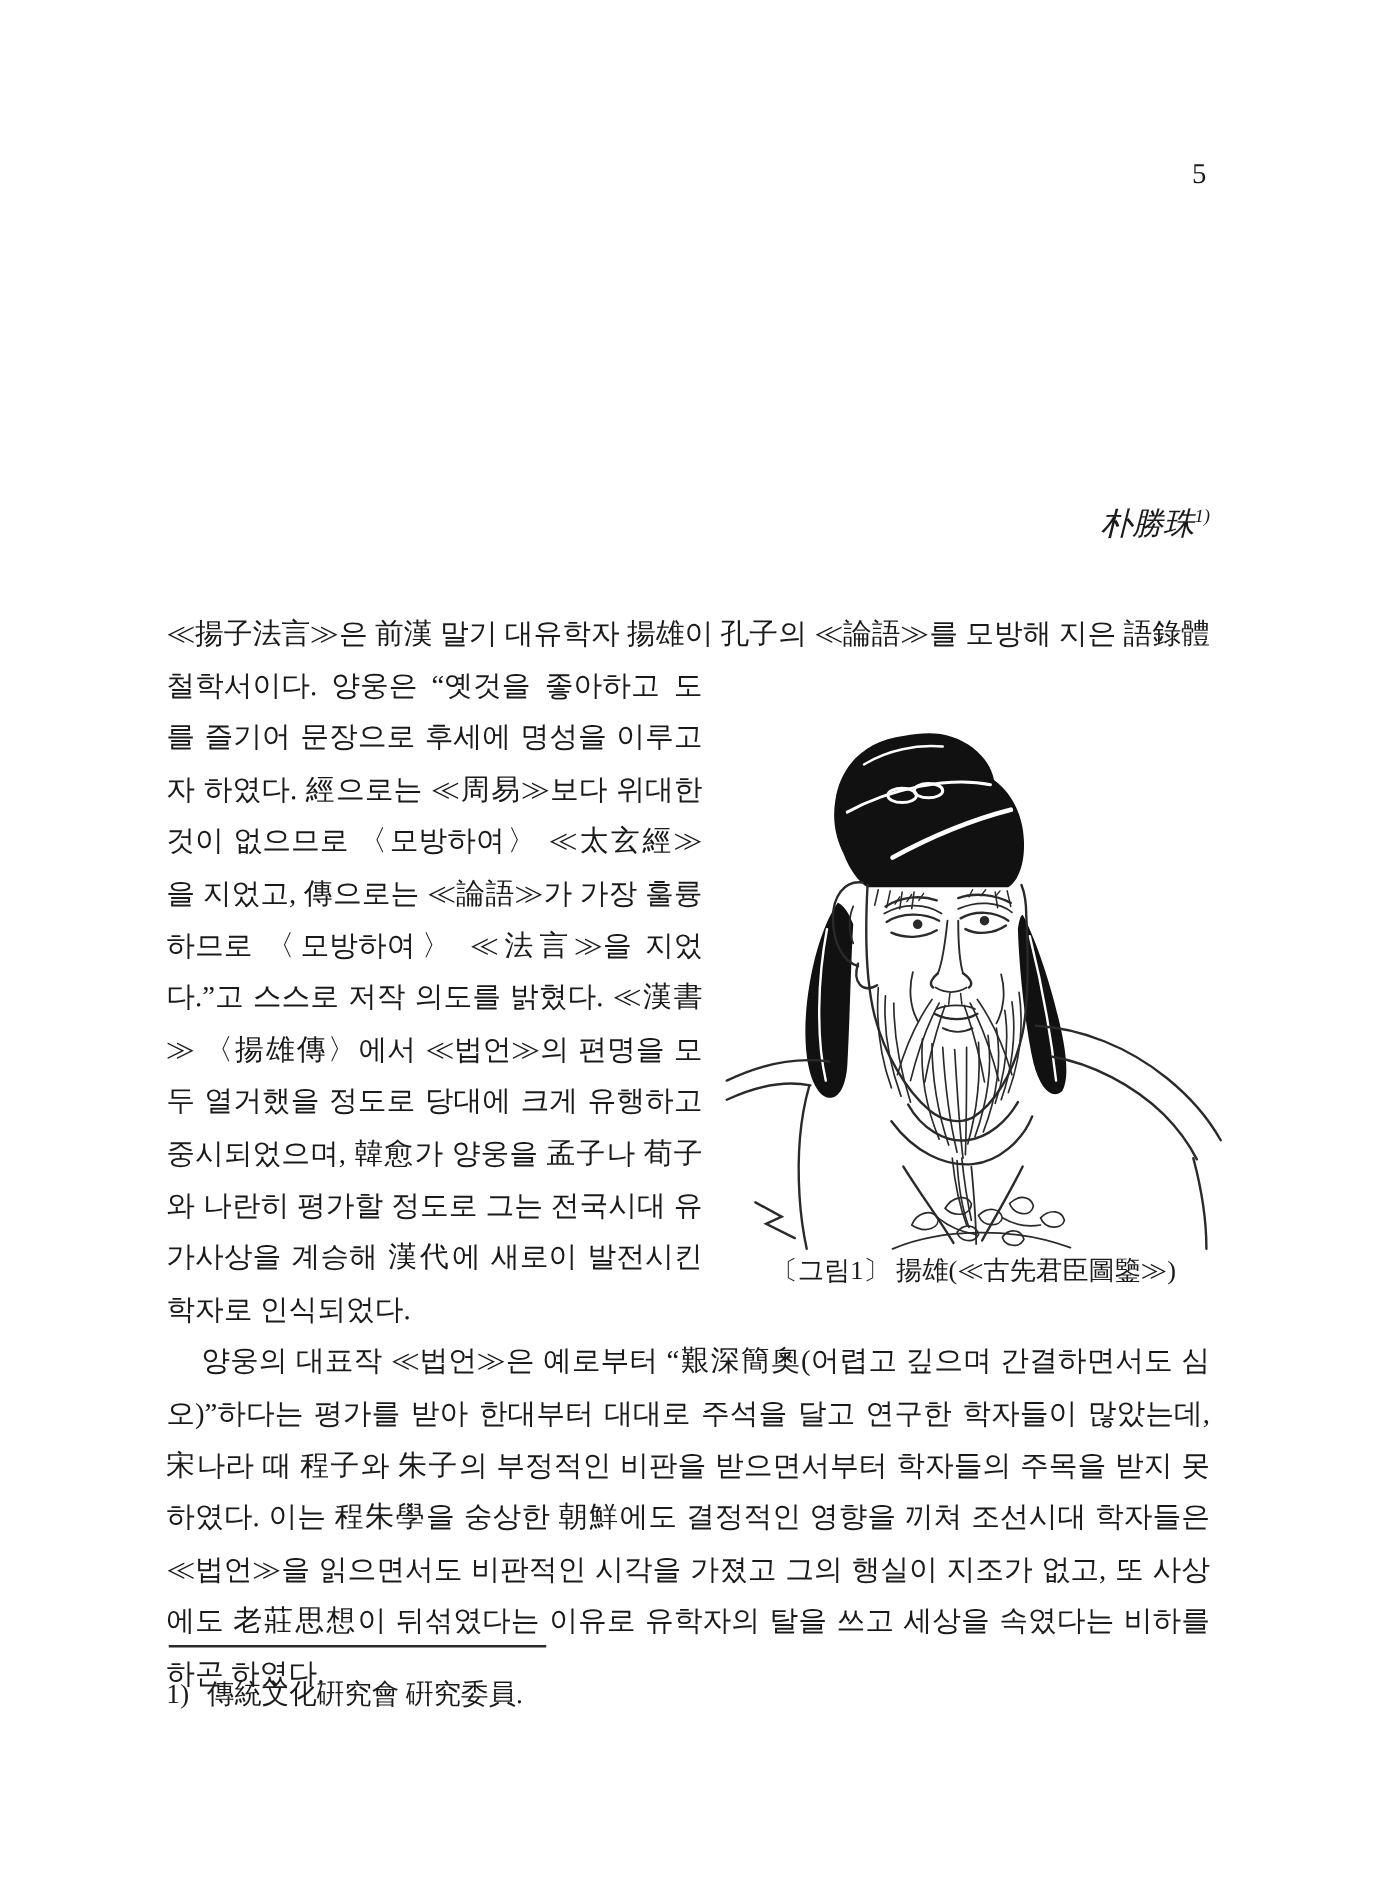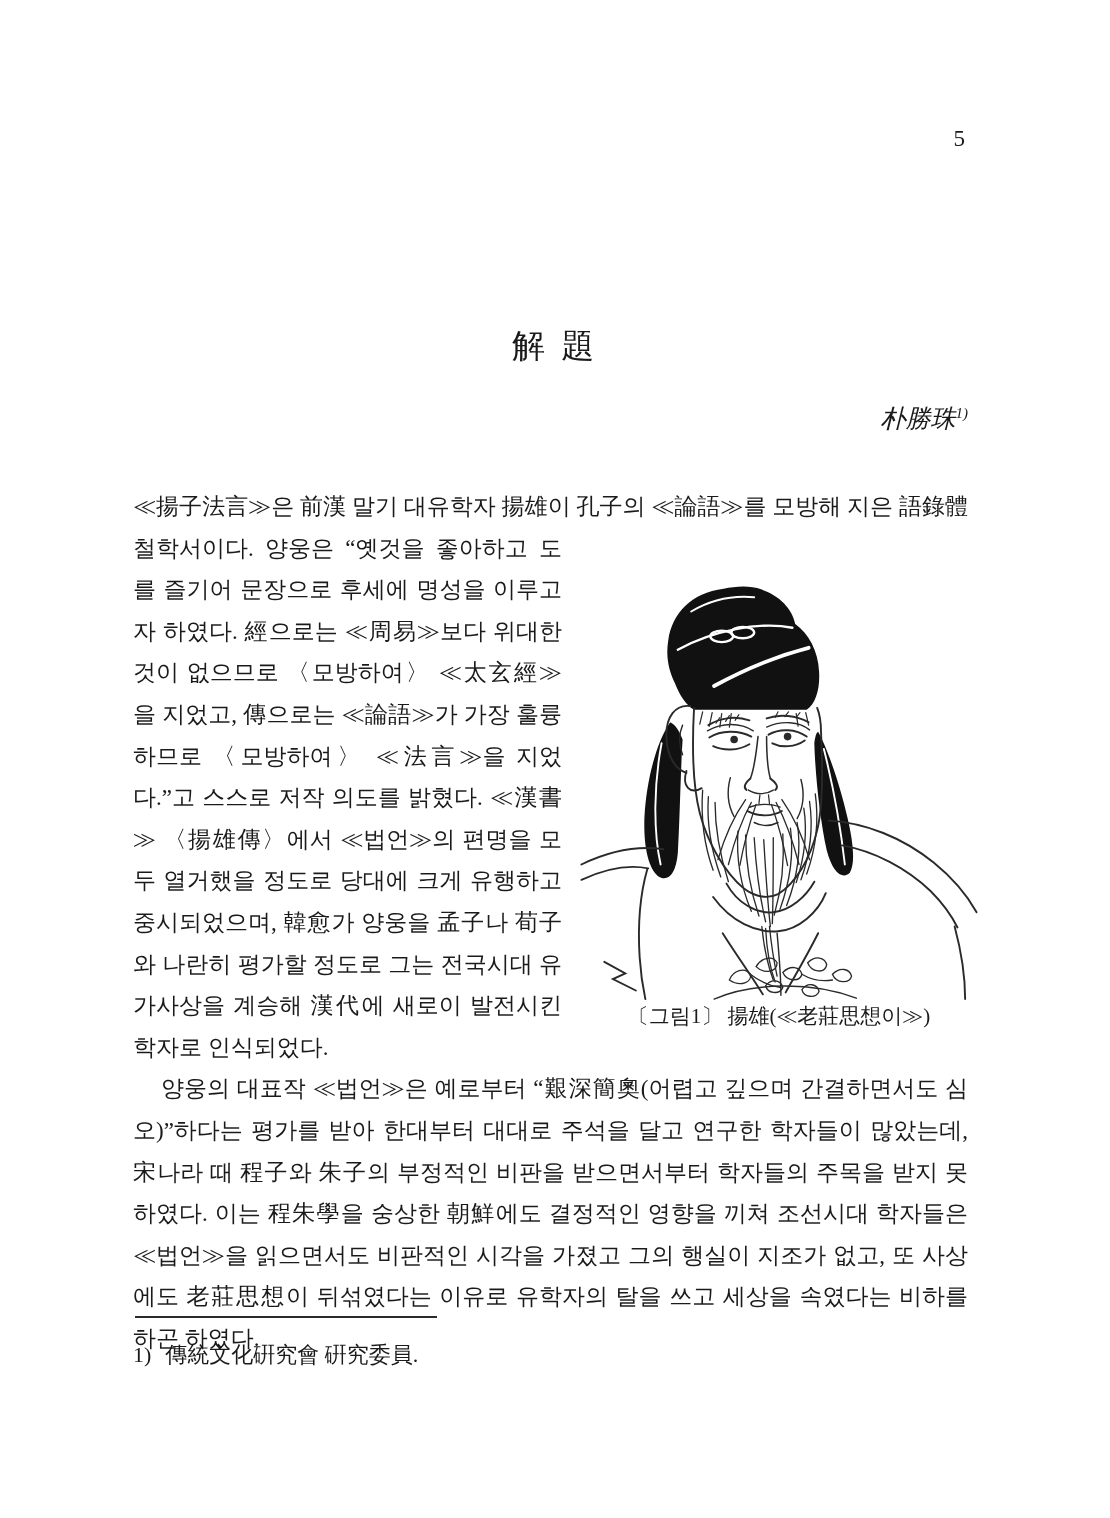--- a/index.html
+++ b/index.html
@@ -56,21 +56,20 @@
   }
   .footnote-line .fn-marker { margin-right:14px; }
 </style>
 </head>
 <body>
 
 <div class="page">
 
   <div class="page-number">5</div>
 
-  <h1 class="doc-title">解 題</h1>
 
   <div class="author-line"><span>朴勝珠</span><sup>1)</sup></div>
 
   <div class="body-text">
     <p>
         <span class="float-strut"></span>
       </p><figure class="portrait-figure">
         <svg class="portrait-art" viewBox="0 0 420 440" width="402" height="420" aria-hidden="true">
           <g fill="#111" stroke="none">
             <path d="M152,8 C118,12 98,34 94,62 C91,80 95,95 101,107 C106,120 113,130 121,135 L239,135 C249,128 253,112 252,95 C251,73 241,55 227,45 C224,29 210,15 192,9 C178,4 164,6 152,8 Z"></path>
@@ -173,21 +172,21 @@
               <path d="M214,410 C222,402 232,404 234,412 C232,420 218,420 214,410 Z"></path>
               <path d="M240,400 C248,392 258,394 260,402 C258,412 244,410 240,400 Z"></path>
               <path d="M266,412 C274,404 284,406 286,414 C284,422 270,422 266,412 Z"></path>
               <path d="M196,424 C202,416 212,418 214,426 C210,434 198,432 196,424 Z"></path>
               <path d="M234,428 C240,420 250,422 252,430 C248,438 236,436 234,428 Z"></path>
               <path d="M180,412 C190,420 200,424 212,426"></path>
               <path d="M234,412 C244,418 254,420 266,418"></path>
             </g>
           </g>
         </svg>
-        <figcaption class="portrait-caption">〔그림1〕 揚雄(≪老莊思想이≫)</figcaption>
+        <figcaption class="portrait-caption">〔그림1〕 揚雄(≪古先君臣圖鑒≫)</figcaption>
       </figure><span>≪揚子法言≫은 前漢 말기 대유학자 揚雄이 孔子의 ≪論語≫를 모방해 지은 語錄體 철학서이다. 양웅은 “옛것을 좋아하고 도를 즐기어 문장으로 후세에 명성을 이루고자 하였다. </span><span>經으로는 ≪周易≫보다 위대한 것이 없으므로 〈모방하여〉 ≪太玄經≫을 지었고, 傳으로는 ≪論語≫가 가장 훌륭하므로 〈모방하여〉 ≪法言≫을 지었다.”고 스스로 저작 의도를 밝혔다. ≪漢書≫ 〈揚雄傳〉에서 ≪법언≫의 편명을 모두 열거했을 정도로 당대에 크게 유행하고 중시되었으며, 韓愈가 양웅을 孟子나 荀子와 나란히 평가할 정도로 그는 전국시대 유가사상을 계승해 漢代에 새로이 발전시킨 학자로 인식되었다.</span><p></p>
     <p>양웅의 대표작 ≪법언≫은 예로부터 “艱深簡奧(어렵고 깊으며 간결하면서도 심오)”하다는 평가를 받아 한대부터 대대로 주석을 달고 연구한 학자들이 많았는데, 宋나라 때 程子와 朱子의 부정적인 비판을 받으면서부터 학자들의 주목을 받지 못하였다. 이는 程朱學을 숭상한 朝鮮에도 결정적인 영향을 끼쳐 조선시대 학자들은 ≪법언≫을 읽으면서도 비판적인 시각을 가졌고 그의 행실이 지조가 없고, 또 사상에도 老莊思想이 뒤섞였다는 이유로 유학자의 탈을 쓰고 세상을 속였다는 비하를 하곤 하였다.</p>
   </div>
 
   <hr class="footnote-rule">
   <div class="footnote-line"><span class="fn-marker">1)</span><span>傳統文化硏究會 硏究委員.</span></div>
 
 </div>
 
 </body></html>

